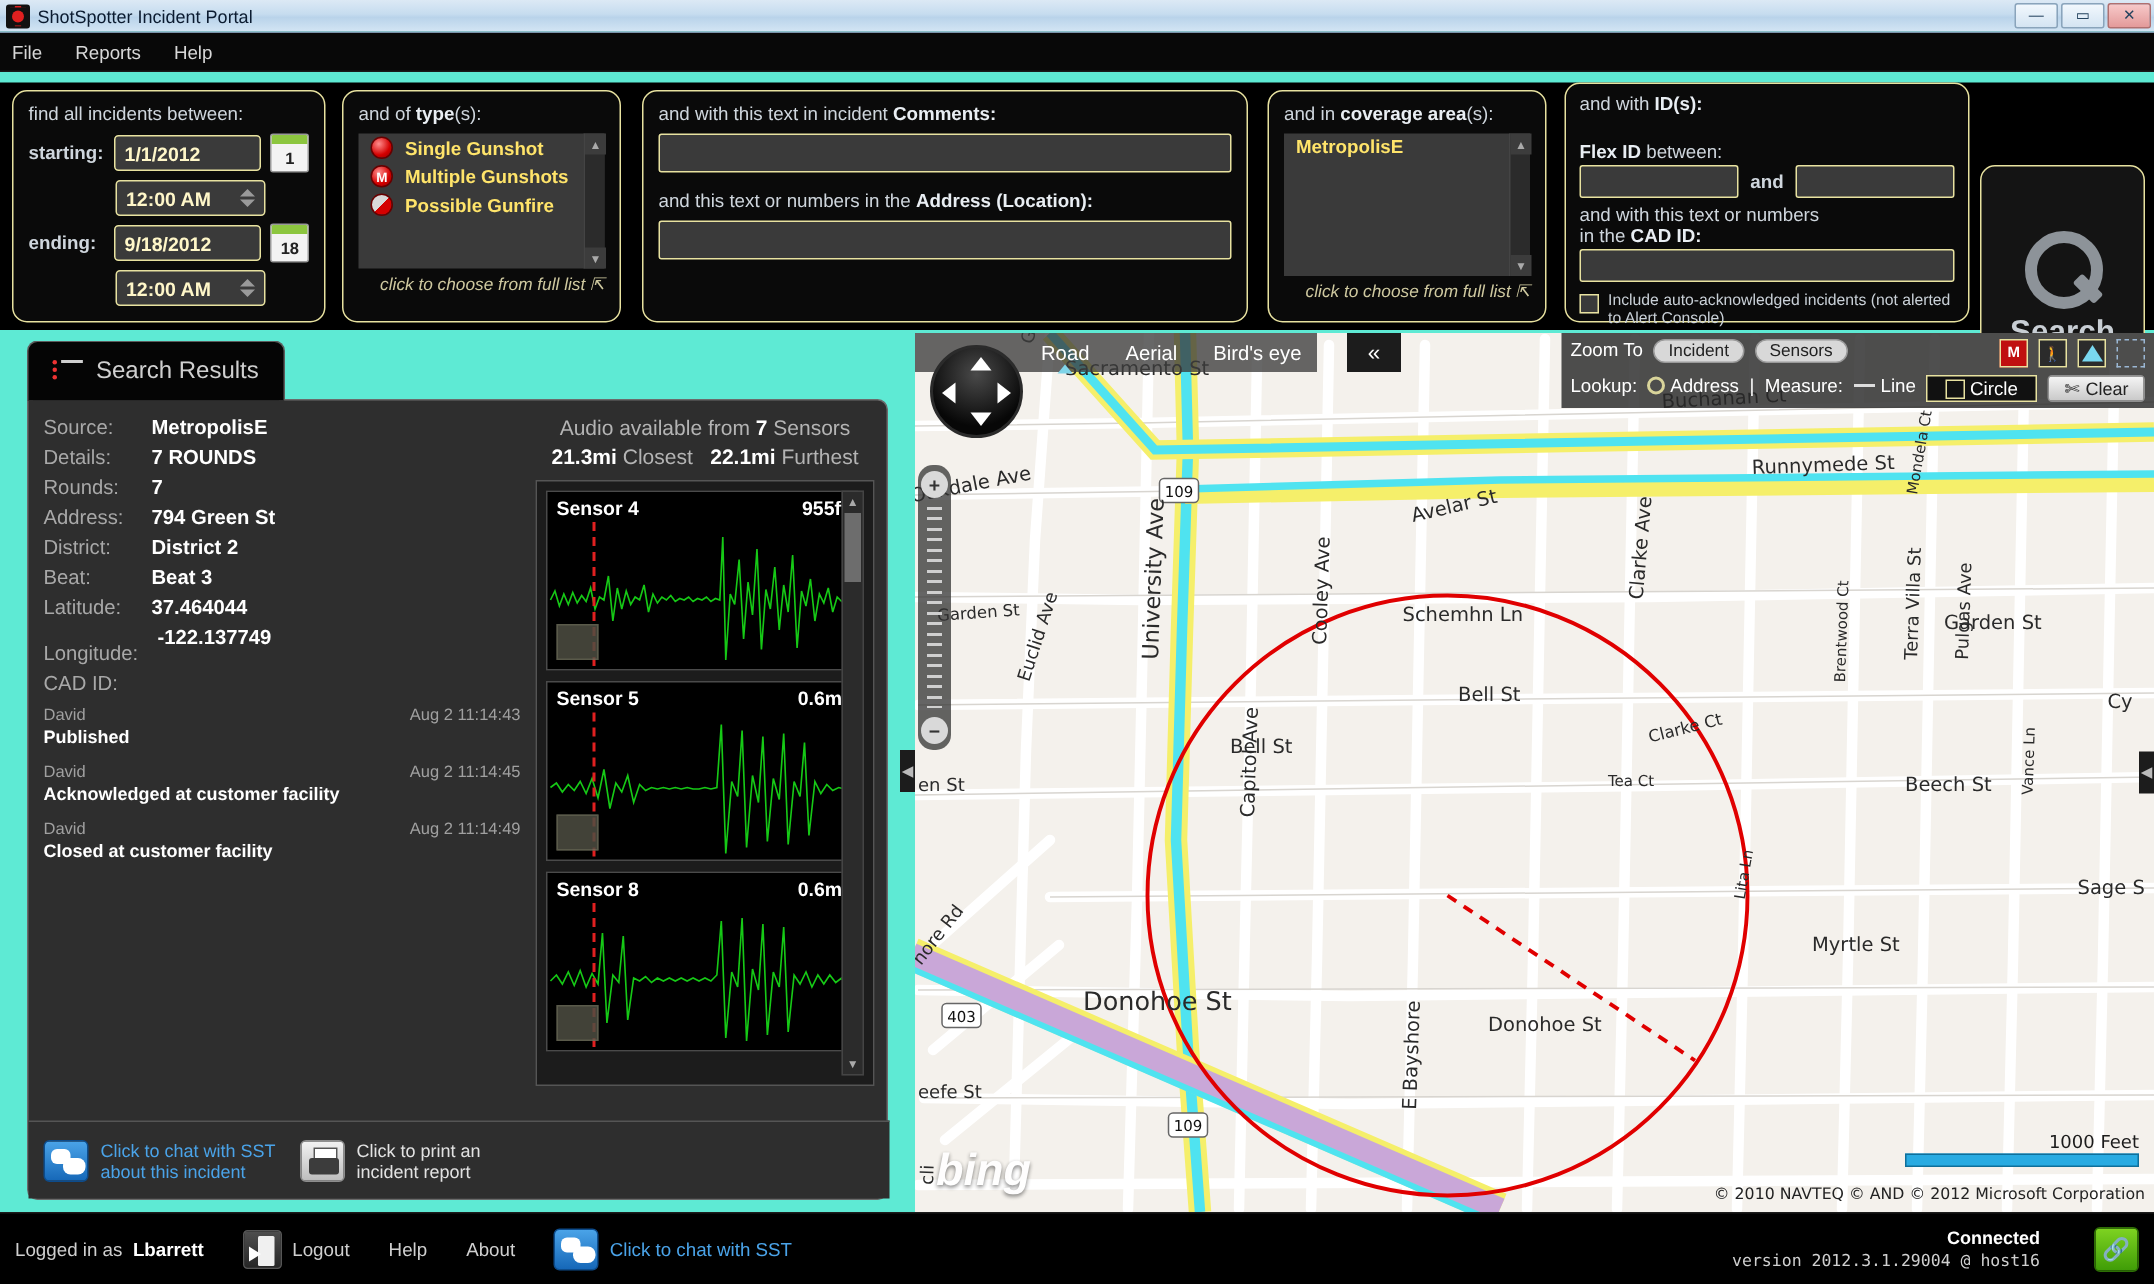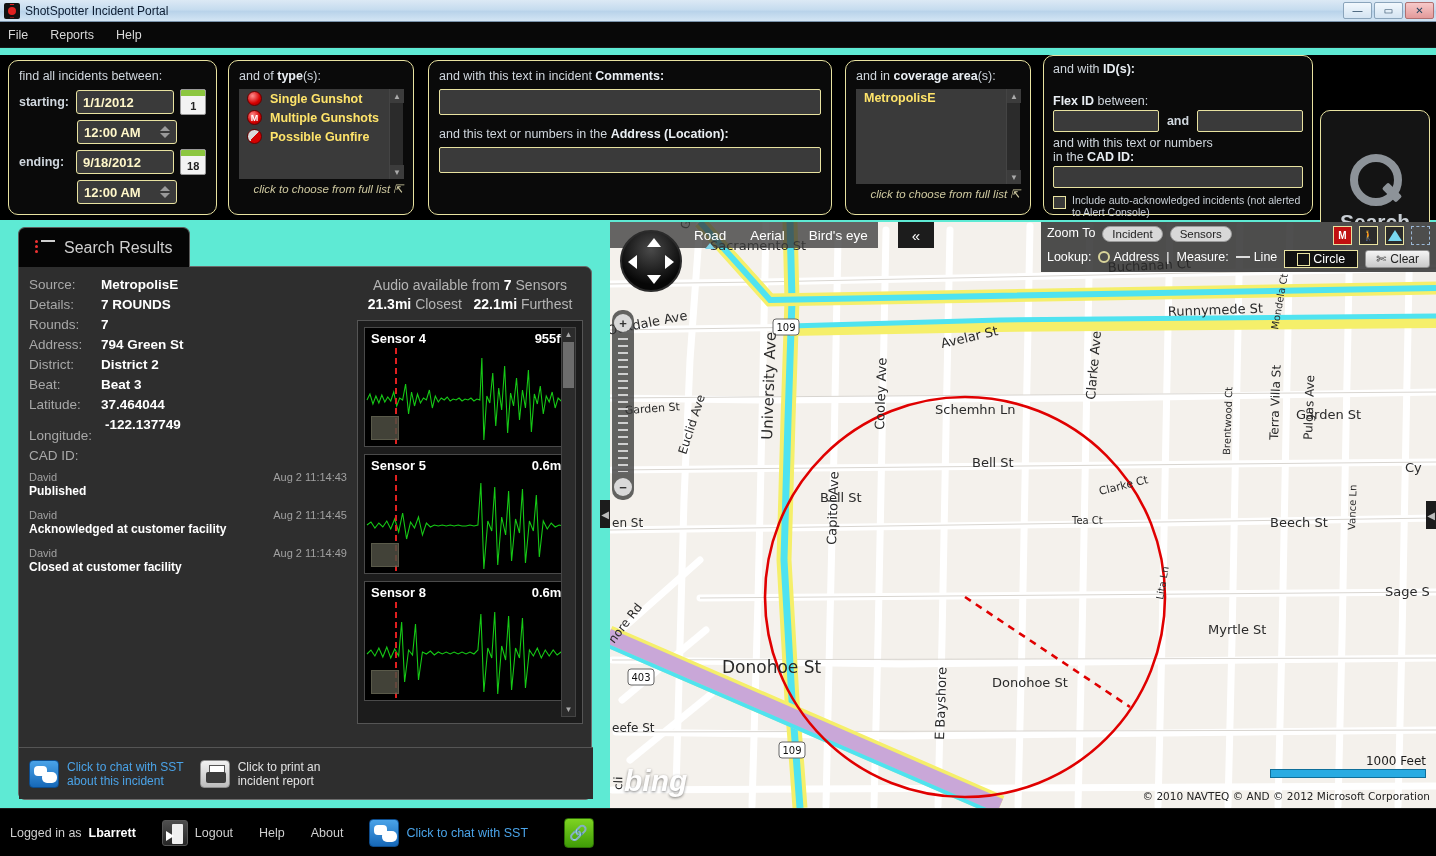--- a/index.html
+++ b/index.html
@@ -755,16 +755,20 @@
     <div class="si">
       <span class="logout-icon"></span>
       <span>Logout</span>
     </div>
     <div class="si">Help</div>
     <div class="si">About</div>
     <div class="si">
       <span class="chat-icon"></span>
       <span class="linkblue">Click to chat with SST</span>
     </div>
+    <div class="conn">
+      <b>Connected</b>
+      <div class="version">version 2012.3.1.29004 @ host16</div>
+    </div>
     <div class="connbadge">🔗</div>
   </div>
 
 </div>
 
 </body></html>

